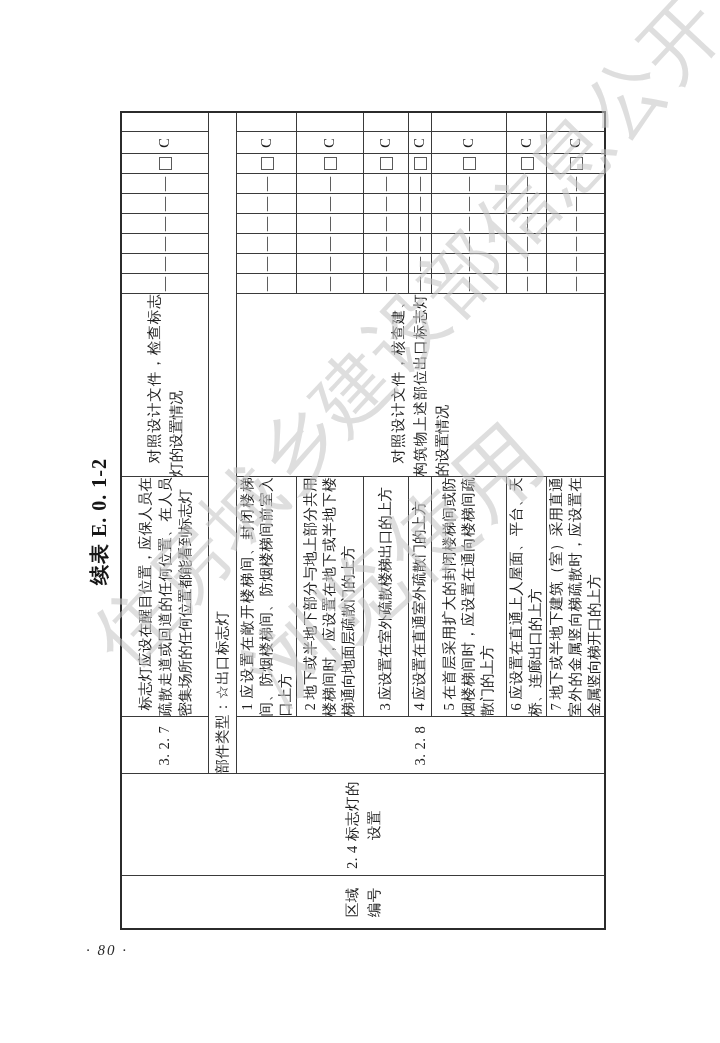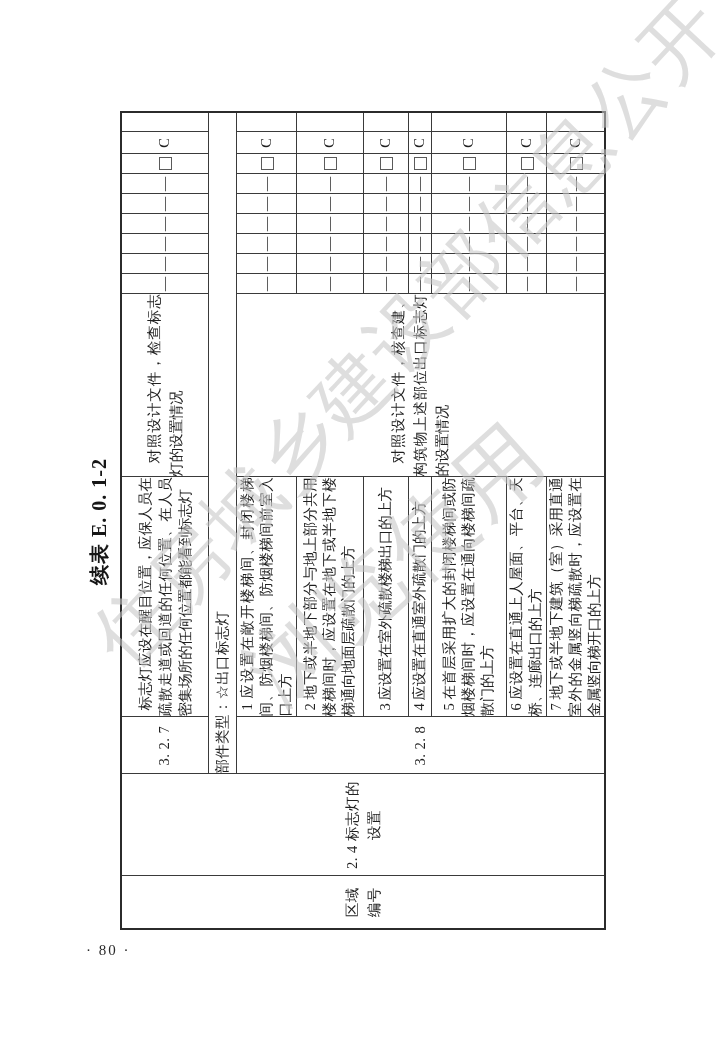--- a/index.html
+++ b/index.html
@@ -28,21 +28,21 @@
             letter-spacing:-.2px;}
   td.part{padding:0 0 0 16px;font-size:14.5px;letter-spacing:.3px;}
   td.dash{text-align:center;font-size:13px;color:#2e2e2e;}
   td.chk{text-align:center;}
   td.cc{text-align:center;font-size:15px;}
   td.empty{background:#ffffff;}
   .box{display:inline-block;width:11px;height:11px;border:1px solid #5a5a5a;
        vertical-align:middle;background:#fff;}
 
   .page-number{position:absolute;left:86px;top:942px;font-size:15px;color:#2a2a2a;
-               letter-spacing:2px;z-index:1;}
+               letter-spacing:2px;z-index:1;font-style:italic;}
 
   .watermark{position:absolute;color:#c7c7c7;opacity:.58;z-index:2;pointer-events:none;
              white-space:nowrap;font-family:"Liberation Serif","DejaVu Serif",serif;}
   .wm1{left:70px;top:618px;font-size:78px;letter-spacing:2px;
        transform-origin:0 0;transform:rotate(-47deg);}
   .wm2{left:222px;top:642px;font-size:86px;letter-spacing:6px;
        transform-origin:0 0;transform:rotate(-42deg);}
 </style>
 </head>
 <body>

